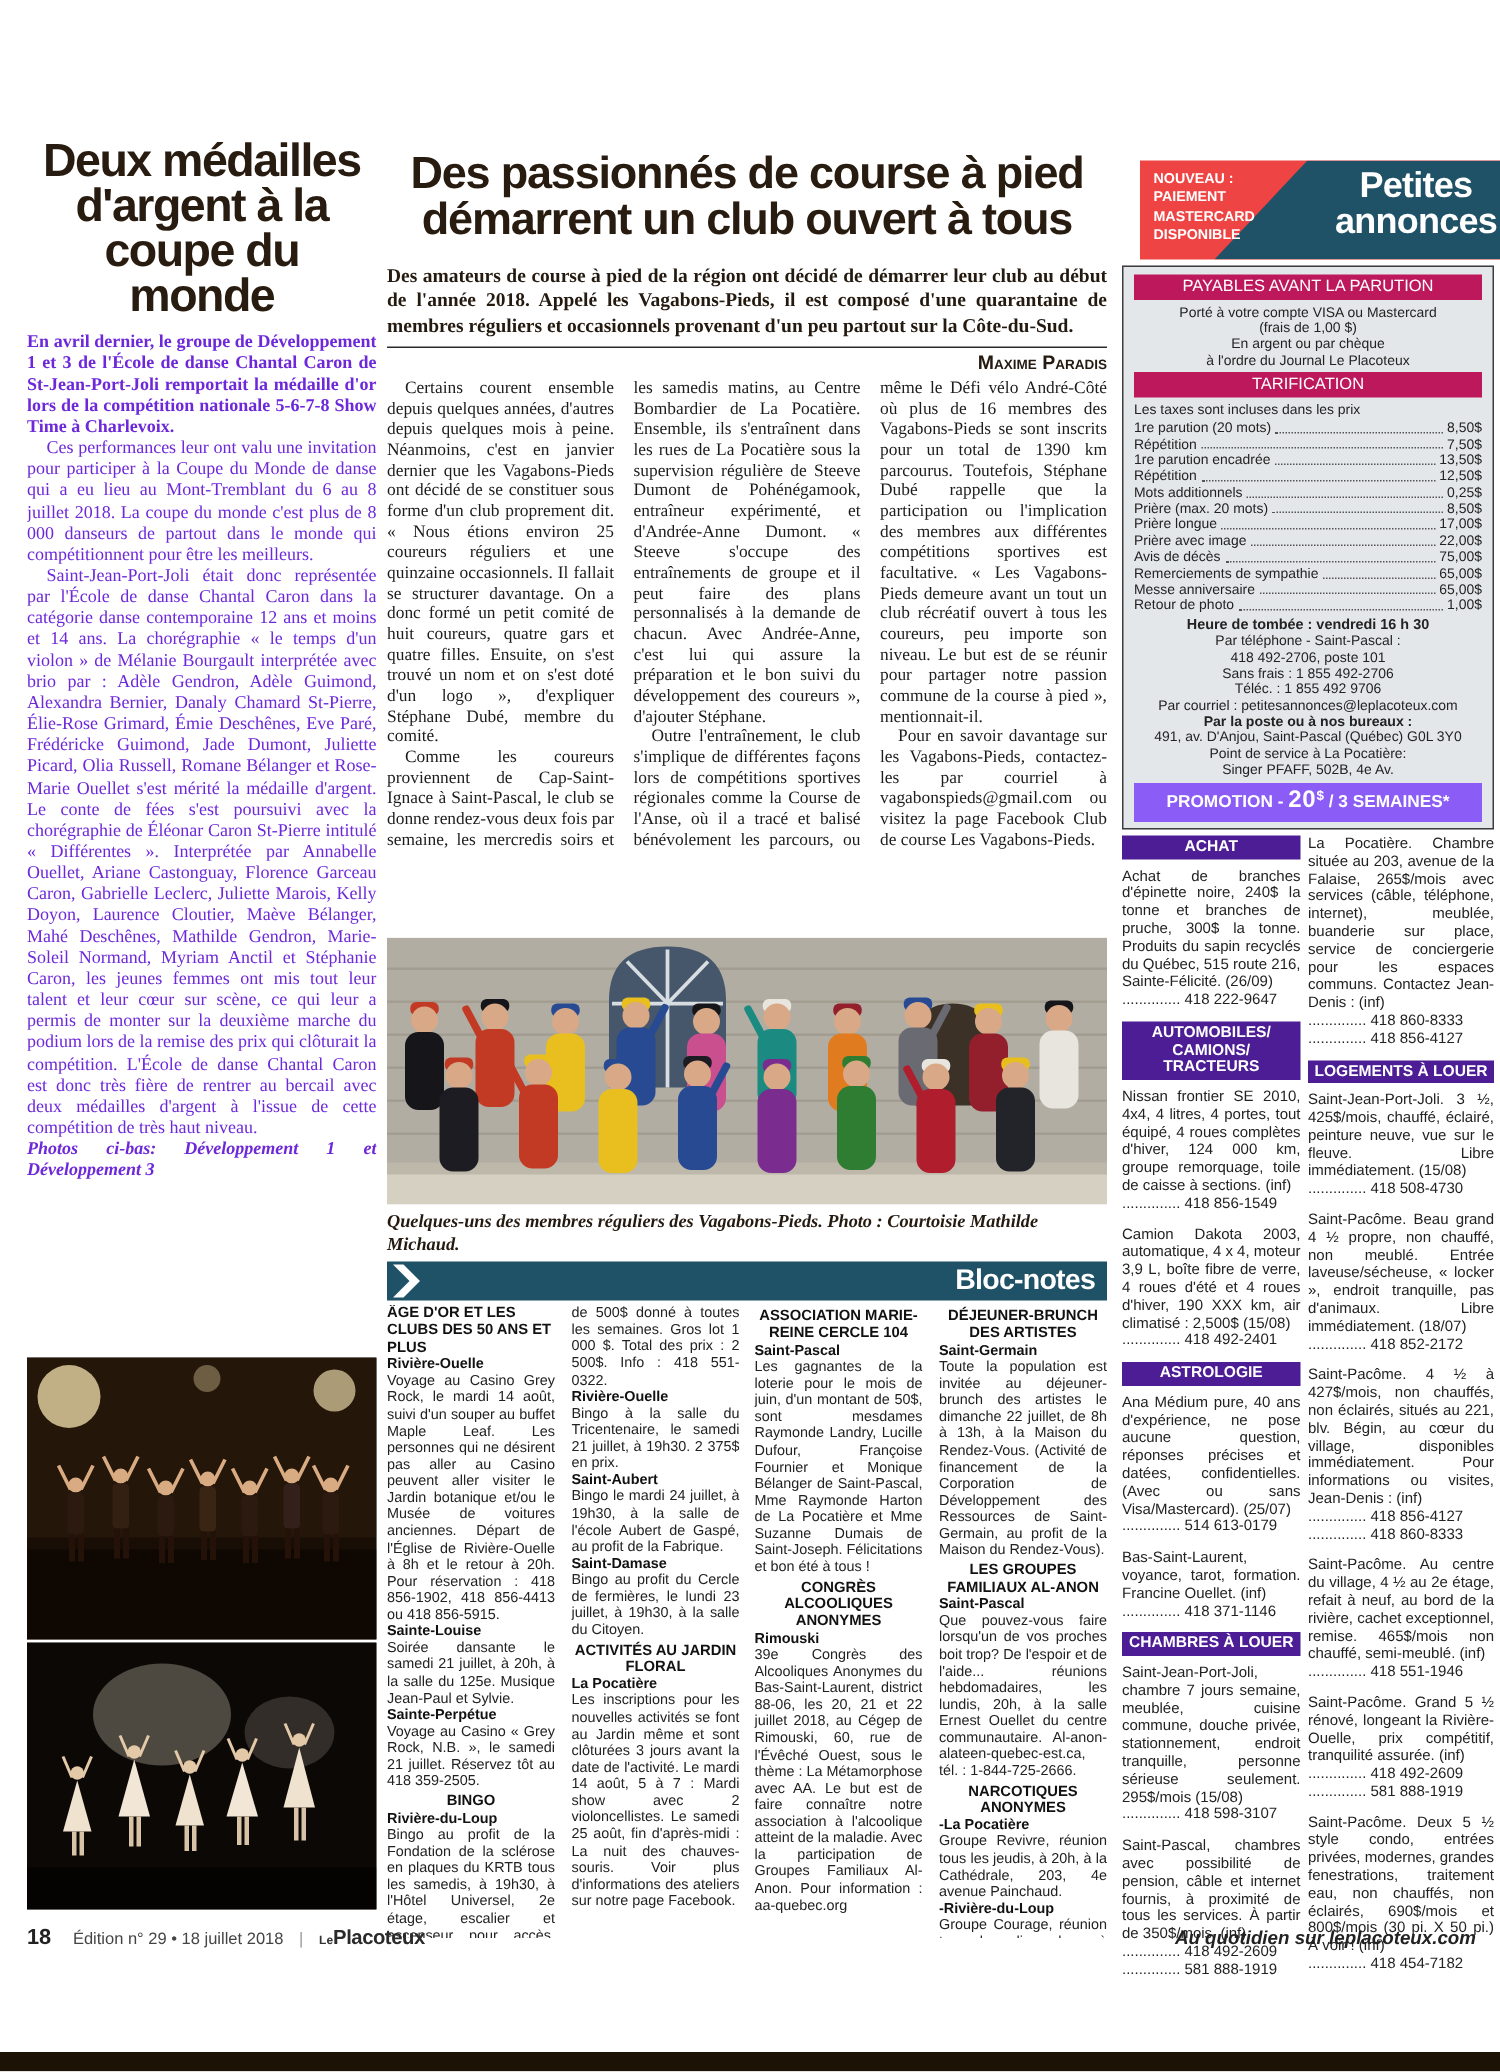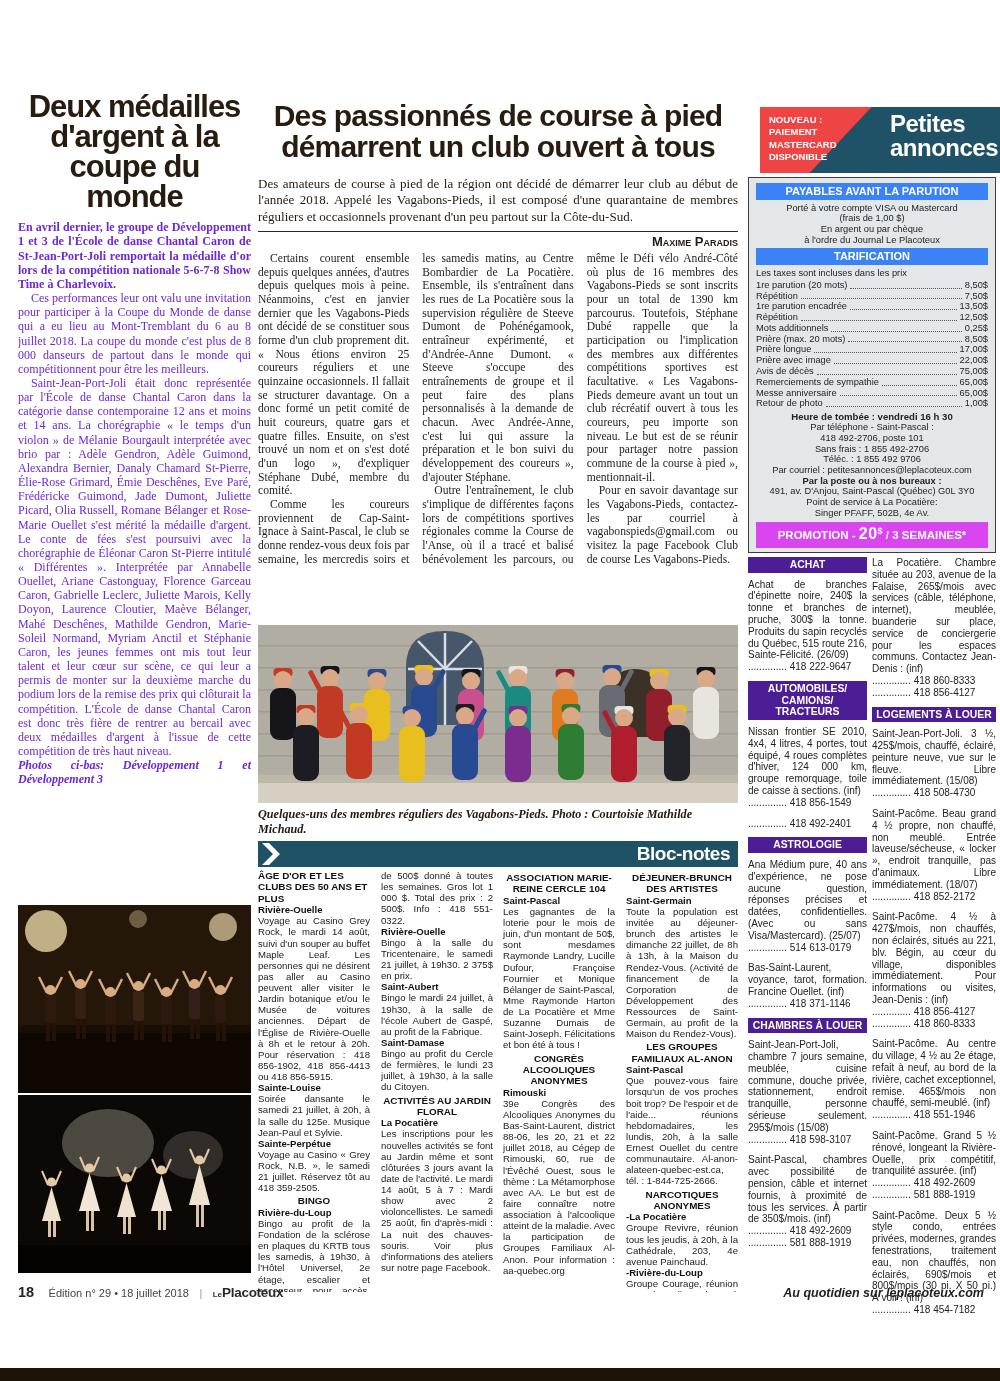--- a/index.html
+++ b/index.html
@@ -17,21 +17,21 @@
   .lnote{font-weight:bold;font-style:italic;font-size:12.3px;margin-top:2px;}
   .photo{position:absolute;left:18px;width:233px;overflow:hidden;background:#120b05;}
   .photo-dance1{top:905px;height:188px;}
   .photo-dance2{top:1095px;height:178px;}
   .photo svg,.m-photo svg{display:block;width:100%;height:100%;}
   
   .main-art{position:absolute;left:258px;top:100px;width:480px;height:1210px;}
   .mh{position:absolute;top:0;left:0;right:0;margin:0;text-align:center;font-size:30px;
       line-height:1.04;font-weight:800;letter-spacing:-0.8px;color:#281c10;}
   .m-lead{position:absolute;top:76px;left:0;right:0;margin:0;font-family:"Liberation Serif","DejaVu Serif",serif;
-      font-weight:normal;font-size:13px;line-height:1.26;text-align:justify;color:#241a10;}
+      font-weight:bold;font-size:13px;line-height:1.26;text-align:justify;color:#241a10;}
   .m-byline{position:absolute;top:131px;left:0;right:0;border-top:1.5px solid #2a2a2a;
       text-align:right;font-weight:800;font-size:13px;padding-top:2px;font-variant:small-caps;color:#241a10;}
   .m-cols{position:absolute;top:152px;left:0;width:480px;height:370px;column-count:3;column-gap:13px;
       overflow:hidden;font-family:"Liberation Serif","DejaVu Serif",serif;font-size:11.6px;
       line-height:1.18;text-align:justify;color:#1c1c1c;}
   .m-cols p{margin:0;text-indent:12px;}
   .m-photo{position:absolute;top:525px;left:0;width:480px;height:178px;overflow:hidden;}
   .m-caption{position:absolute;top:707px;left:0;right:0;margin:0;font-family:"Liberation Serif","DejaVu Serif",serif;
       font-weight:bold;font-style:italic;font-size:12.2px;line-height:1.25;color:#241a10;}
   .bn-bar{position:absolute;top:741px;left:0;right:0;height:26px;background:#1f5266;color:#fff;
@@ -44,35 +44,35 @@
   .bn-hl{font-weight:800;text-align:left;font-size:9.9px;line-height:1.15;color:#111;}
   .bn-p{font-weight:800;color:#111;}
   .bn-t{text-align:justify;}
   
   .pa-head{position:absolute;left:748px;top:107px;width:248px;height:66px;background:#ef4444;overflow:hidden;margin-left:12px;}
   .pa-teal{position:absolute;top:0;left:0;right:0;bottom:0;background:#1f5266;
       clip-path:polygon(45% 0,100% 0,100% 100%,20% 100%);}
   .pa-badge{position:absolute;left:9px;top:7px;color:#fff;font-weight:800;font-size:9.5px;
       line-height:1.3;white-space:pre-line;z-index:2;}
   .pa-title{position:absolute;right:10px;top:5px;color:#fff;font-weight:800;font-size:24px;
-      line-height:1.02;text-align:left;white-space:pre-line;z-index:2;letter-spacing:-0.5px;}
+      line-height:1.02;text-align:center;white-space:pre-line;z-index:2;letter-spacing:-0.5px;}
   .pa-box{position:absolute;left:748px;top:177px;width:248px;height:376px;background:#e4e7e9;
       border:1px solid #3c3c3c;box-sizing:border-box;padding:5px 7px;font-size:9.3px;line-height:1.15;color:#222;overflow:hidden;}
-  .teal-bar{background:#3b82f6;color:#fff;font-weight:700;text-align:center;font-size:11px;
+  .teal-bar{background:#be185d;color:#fff;font-weight:400;text-align:center;font-size:11px;
       padding:2px 0;margin-bottom:3px;}
   .pal-line,.pac-line,.pap-line{text-align:center;font-size:9.3px;line-height:1.15;}
   .mt{margin-top:3px;}
   .taxnote{font-size:9.3px;margin:1px 0;}
   .tr-row{display:flex;align-items:flex-end;font-size:9.3px;line-height:1.16;}
   .rl{white-space:nowrap;}
   .rd{flex:1;border-bottom:1px dotted #555;margin:0 3px 2px;}
   .rv{white-space:nowrap;}
   .deadline{font-weight:800;text-align:center;font-size:9.6px;margin-top:2px;}
   .post-title{font-weight:800;text-align:center;font-size:9.4px;}
-  .promo-bar{background:#d946ef;color:#fff;font-weight:800;text-align:center;padding:3px 0 4px;
+  .promo-bar{background:#8b5cf6;color:#fff;font-weight:800;text-align:center;padding:3px 0 4px;
       margin-top:4px;font-size:11.5px;}
   .promo-big{font-size:16px;letter-spacing:.5px;}
   .promo-bar sup{font-size:9px;}
   .promo-note{font-size:9.3px;text-align:justify;margin-top:4px;line-height:1.2;}
   .ads-col{position:absolute;top:557px;font-size:10px;line-height:1.18;color:#222;}
   .ads-left{left:748px;width:119px;}
   .ads-right{left:872px;width:124px;}
   .ad-h{background:#4c1d95;color:#fff;font-weight:800;text-align:center;font-size:10.4px;
       line-height:1.12;padding:2px 2px;margin:8px 0 6px;}
   .ads-col .ad-h:first-child{margin-top:0;}
@@ -549,20 +549,21 @@
   </div>
 
   <div class="ads-col ads-left">
       <div class="ad-h">ACHAT</div>
       <div class="ad-t">Achat de branches d'épinette noire, 240$ la tonne et branches de pruche, 300$ la tonne. Produits du sapin recyclés du Québec, 515 route 216, Sainte-Félicité. (26/09)</div>
       <div class="ad-tel">.............. 418 222-9647</div>
       <div class="ad-h">AUTOMOBILES/ CAMIONS/ TRACTEURS</div>
       <div class="ad-t">Nissan frontier SE 2010, 4x4, 4 litres, 4 portes, tout équipé, 4 roues complètes d'hiver, 124 000 km, groupe remorquage, toile de caisse à sections. (inf)</div>
       <div class="ad-tel">.............. 418 856-1549</div>
       <div class="ad-gap"></div>
+      <div class="ad-t">Camion Dakota 2003, automatique, 4 x 4, moteur 3,9 L, boîte fibre de verre, 4 roues d'été et 4 roues d'hiver, 190 XXX km, air climatisé : 2,500$ (15/08)</div>
       <div class="ad-tel">.............. 418 492-2401</div>
       <div class="ad-h">ASTROLOGIE</div>
       <div class="ad-t">Ana Médium pure, 40 ans d'expérience, ne pose aucune question, réponses précises et datées, confidentielles. (Avec ou sans Visa/Mastercard). (25/07)</div>
       <div class="ad-tel">.............. 514 613-0179</div>
       <div class="ad-gap"></div>
       <div class="ad-t">Bas-Saint-Laurent, voyance, tarot, formation. Francine Ouellet. (inf)</div>
       <div class="ad-tel">.............. 418 371-1146</div>
       <div class="ad-h">CHAMBRES À LOUER</div>
       <div class="ad-t">Saint-Jean-Port-Joli, chambre 7 jours semaine, meublée, cuisine commune, douche privée, stationnement, endroit tranquille, personne sérieuse seulement. 295$/mois (15/08)</div>
       <div class="ad-tel">.............. 418 598-3107</div>

